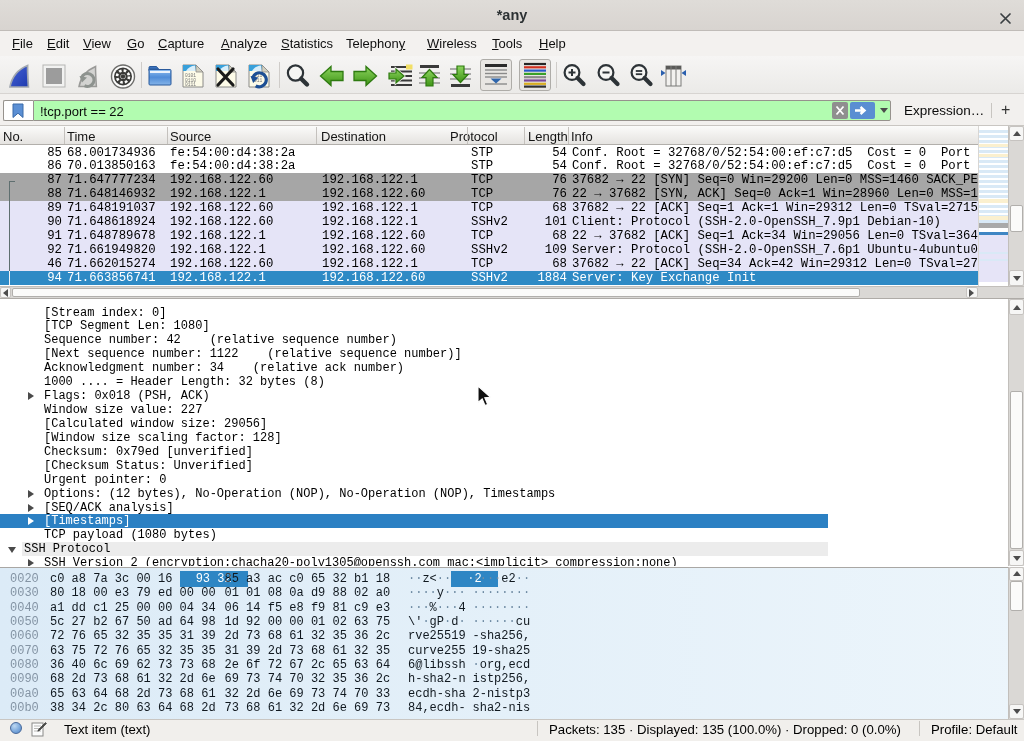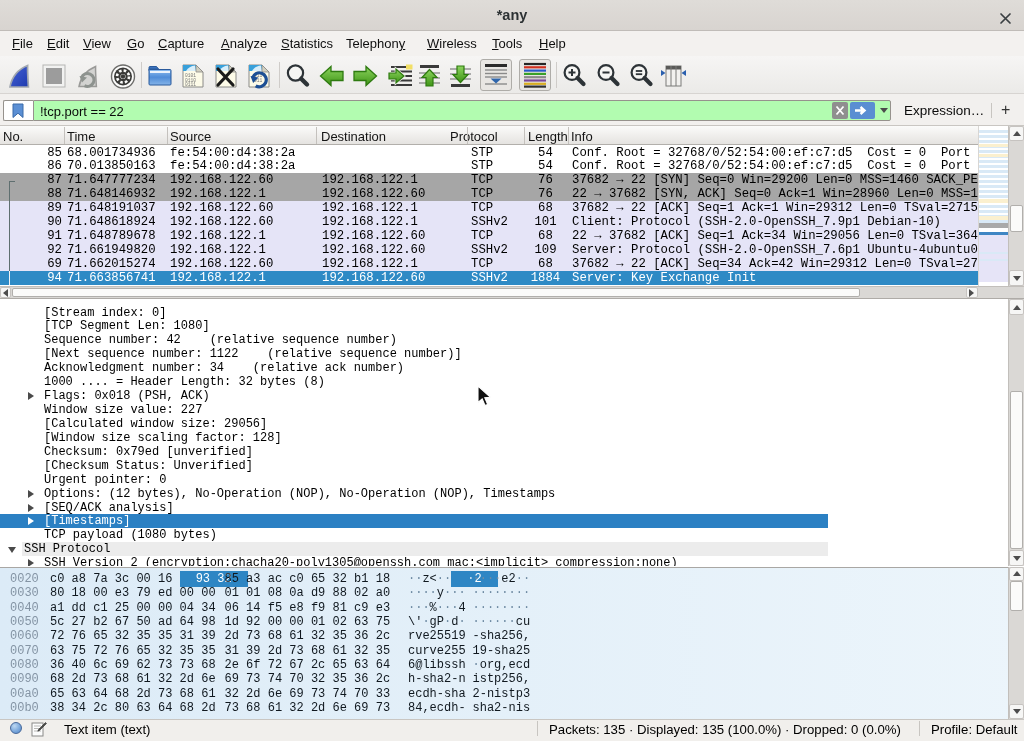--- a/index.html
+++ b/index.html
@@ -28,21 +28,21 @@
 .hsep{top:127px;width:1px;height:17px;background:#c4c1bd}
 #plist{left:0;top:145px;width:978px;height:141px;overflow:hidden;font-family:"Liberation Mono",monospace;font-size:12.3px;background:#fff}
 .prow{position:absolute;left:0;width:978px;height:14px;white-space:pre;overflow:hidden}
 .prow > span{position:absolute;top:0}
 .rw{background:#fff;color:#000}
 .rg{background:#a6a6a6;color:#000}
 .rl{background:#e5e4f7;color:#000}
 .rs{background:#2e8ac5;color:#fff}
 .cno{left:0;width:62px;text-align:right}
 .ct{left:67px}.cs{left:170px}.cd{left:322px}.cp{left:471px}
-.cl{left:524px;width:43px;text-align:center}.ci{left:572px}
+.cl{left:524px;width:43px;text-align:right}.ci{left:572px}
 #mmap{left:978px;top:126px;width:30px;height:160px;background:#fff;border-left:1px solid #d8d6d3}
 .sb{background:#dad8d5}
 .sbthumb{position:absolute;background:#fbfbfa;border:1px solid #b1afac;border-radius:2px}
 .sbbtn{position:absolute;background:#f6f6f5;border:1px solid #c6c3c0;border-radius:2px}
 .arr-u{position:absolute;width:0;height:0;border-left:4px solid transparent;border-right:4px solid transparent;border-bottom:5px solid #4c4c4c}
 .arr-d{position:absolute;width:0;height:0;border-left:4px solid transparent;border-right:4px solid transparent;border-top:5px solid #4c4c4c}
 .arr-l{position:absolute;width:0;height:0;border-top:4px solid transparent;border-bottom:4px solid transparent;border-right:5px solid #4c4c4c}
 .arr-r{position:absolute;width:0;height:0;border-top:4px solid transparent;border-bottom:4px solid transparent;border-left:5px solid #4c4c4c}
 #details{left:0;top:298px;width:1024px;height:268px;background:#fff;border-top:1px solid #aeaba7;overflow:hidden;font-family:"Liberation Mono",monospace;font-size:12px;color:#000}
 .dl{position:absolute;left:0;width:828px;height:13.93px;white-space:pre}
@@ -282,21 +282,21 @@
 <div class="a hsep" style="left:568px"></div>
 <div class="a" id="plist">
 <div class="prow rw" style="top:0.5px"><span class="cno">85</span><span class="ct">68.001734936</span><span class="cs">fe:54:00:d4:38:2a</span><span class="cd"></span><span class="cp">STP</span><span class="cl">54</span><span class="ci">Conf. Root = 32768/0/52:54:00:ef:c7:d5  Cost = 0  Port = 0x8001</span></div>
 <div class="prow rw" style="top:14.43px"><span class="cno">86</span><span class="ct">70.013850163</span><span class="cs">fe:54:00:d4:38:2a</span><span class="cd"></span><span class="cp">STP</span><span class="cl">54</span><span class="ci">Conf. Root = 32768/0/52:54:00:ef:c7:d5  Cost = 0  Port = 0x8001</span></div>
 <div class="prow rg" style="top:28.36px"><span class="cno">87</span><span class="ct">71.647777234</span><span class="cs">192.168.122.60</span><span class="cd">192.168.122.1</span><span class="cp">TCP</span><span class="cl">76</span><span class="ci">37682 → 22 [SYN] Seq=0 Win=29200 Len=0 MSS=1460 SACK_PERM=1</span></div>
 <div class="prow rg" style="top:42.29px"><span class="cno">88</span><span class="ct">71.648146932</span><span class="cs">192.168.122.1</span><span class="cd">192.168.122.60</span><span class="cp">TCP</span><span class="cl">76</span><span class="ci">22 → 37682 [SYN, ACK] Seq=0 Ack=1 Win=28960 Len=0 MSS=1460</span></div>
 <div class="prow rl" style="top:56.22px"><span class="cno">89</span><span class="ct">71.648191037</span><span class="cs">192.168.122.60</span><span class="cd">192.168.122.1</span><span class="cp">TCP</span><span class="cl">68</span><span class="ci">37682 → 22 [ACK] Seq=1 Ack=1 Win=29312 Len=0 TSval=2715664</span></div>
 <div class="prow rl" style="top:70.15px"><span class="cno">90</span><span class="ct">71.648618924</span><span class="cs">192.168.122.60</span><span class="cd">192.168.122.1</span><span class="cp">SSHv2</span><span class="cl">101</span><span class="ci">Client: Protocol (SSH-2.0-OpenSSH_7.9p1 Debian-10)</span></div>
 <div class="prow rl" style="top:84.08px"><span class="cno">91</span><span class="ct">71.648789678</span><span class="cs">192.168.122.1</span><span class="cd">192.168.122.60</span><span class="cp">TCP</span><span class="cl">68</span><span class="ci">22 → 37682 [ACK] Seq=1 Ack=34 Win=29056 Len=0 TSval=364956</span></div>
 <div class="prow rl" style="top:98.01px"><span class="cno">92</span><span class="ct">71.661949820</span><span class="cs">192.168.122.1</span><span class="cd">192.168.122.60</span><span class="cp">SSHv2</span><span class="cl">109</span><span class="ci">Server: Protocol (SSH-2.0-OpenSSH_7.6p1 Ubuntu-4ubuntu0.3</span></div>
-<div class="prow rl" style="top:111.94px"><span class="cno">69</span><span class="ct">71.662015274</span><span class="cs">192.168.122.60</span><span class="cd">192.168.122.1</span><span class="cp">TCP</span><span class="cl">68</span><span class="ci">37682 → 22 [ACK] Seq=34 Ack=42 Win=29312 Len=0 TSval=2715</span></div>
+<div class="prow rl" style="top:111.94px"><span class="cno">46</span><span class="ct">71.662015274</span><span class="cs">192.168.122.60</span><span class="cd">192.168.122.1</span><span class="cp">TCP</span><span class="cl">68</span><span class="ci">37682 → 22 [ACK] Seq=34 Ack=42 Win=29312 Len=0 TSval=2715</span></div>
 <div class="prow rs" style="top:125.87px"><span class="cno">94</span><span class="ct">71.663856741</span><span class="cs">192.168.122.1</span><span class="cd">192.168.122.60</span><span class="cp">SSHv2</span><span class="cl">1884</span><span class="ci">Server: Key Exchange Init</span></div>
 </div>
 
 <div class="a" id="mmap">
 <div class="a" style="left:0;top:4px;width:30px;height:93px;background:repeating-linear-gradient(180deg,#d9e9f6 0 3px,#ffffff 3px 5px)"></div>
 <div class="a" style="left:0;top:18px;width:30px;height:3px;background:#fbf0cf"></div>
 <div class="a" style="left:0;top:28px;width:30px;height:3px;background:#fbf0cf"></div>
 <div class="a" style="left:0;top:73px;width:30px;height:4px;background:#fbf0cf"></div>
 <div class="a" style="left:0;top:90px;width:30px;height:4px;background:#fbf0cf"></div>
 <div class="a" style="left:0;top:97px;width:30px;height:5px;background:#a9a9a9"></div>

